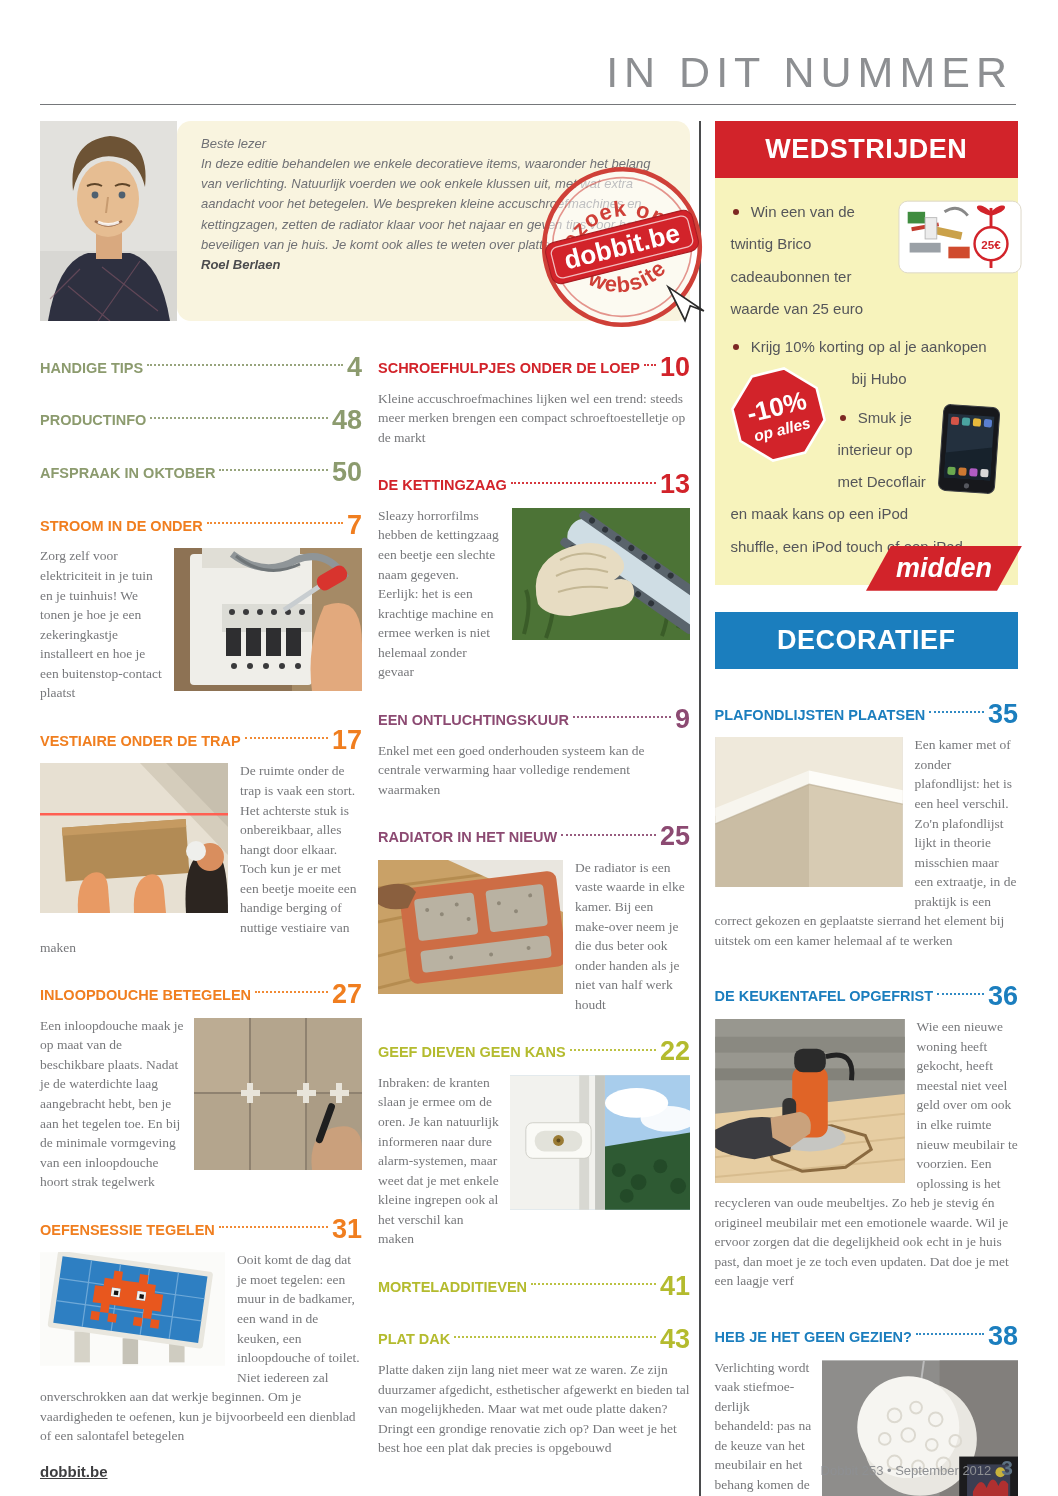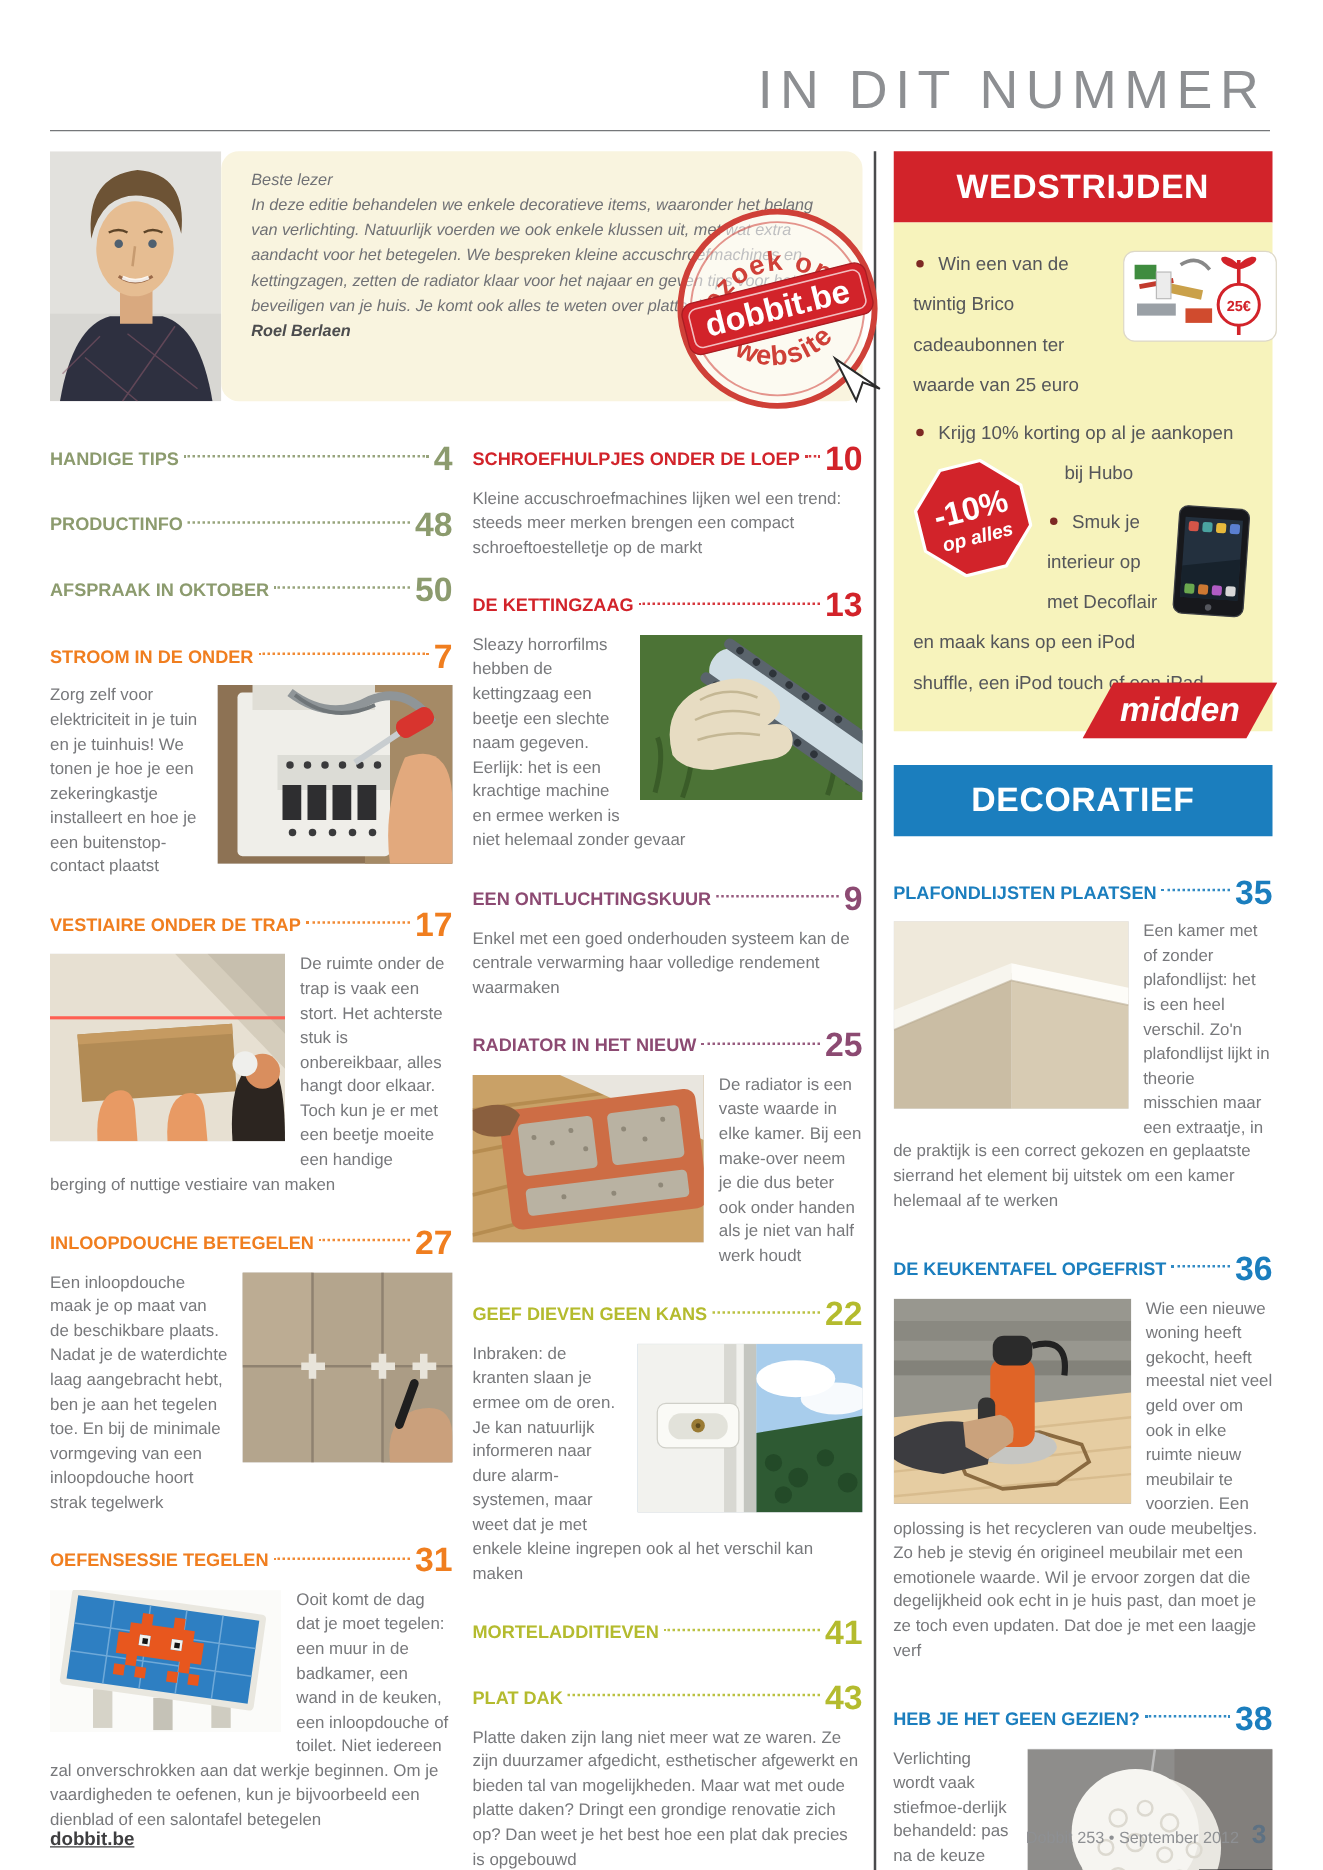--- a/index.html
+++ b/index.html
@@ -35,21 +35,21 @@
   .entry{margin-bottom:27px;}
   .entry.solo{margin-bottom:31px;}
   .e-head{display:flex;align-items:center;}
   .e-label{font-size:14.5px;font-weight:700;white-space:nowrap;}
   .e-leader{flex:1;border-bottom:2px dotted;margin:0 4px 5px;opacity:.9;}
   .e-page{font-size:27px;font-weight:700;line-height:.8;}
   .olive{color:#8C9B6E}.orange{color:#F07E1F}.red{color:#D2232A}
   .purple{color:#8C4A72}.lime{color:#B4BB2E}.blue{color:#1B7EBE}
   .e-body{margin:10px 0 0;color:#77787b;font-size:13.5px;line-height:1.45;}
   .e-body::after{content:"";display:block;clear:both;}
-  .e-body p{margin:0;}
+  .e-body p{margin:0;font-family:Liberation Serif, serif;}
   .thumb{background:#ddd;}
   .fr{float:right;margin:2px 0 6px 10px;}
   .fl{float:left;margin:2px 12px 6px 0;}
 
   
   .band{color:#fff;text-align:center;font-weight:700;font-size:27px;padding:13px 0;letter-spacing:.5px;}
   .band-red{background:#D2232A;}
   .band-blue{background:#1B7EBE;}
   .contest-box{background:#f7f3bc;padding:18px 16px 16px;position:relative;}
   .contest-list{list-style:none;margin:0;padding:0;color:#55565a;font-size:15px;line-height:2.15;}

